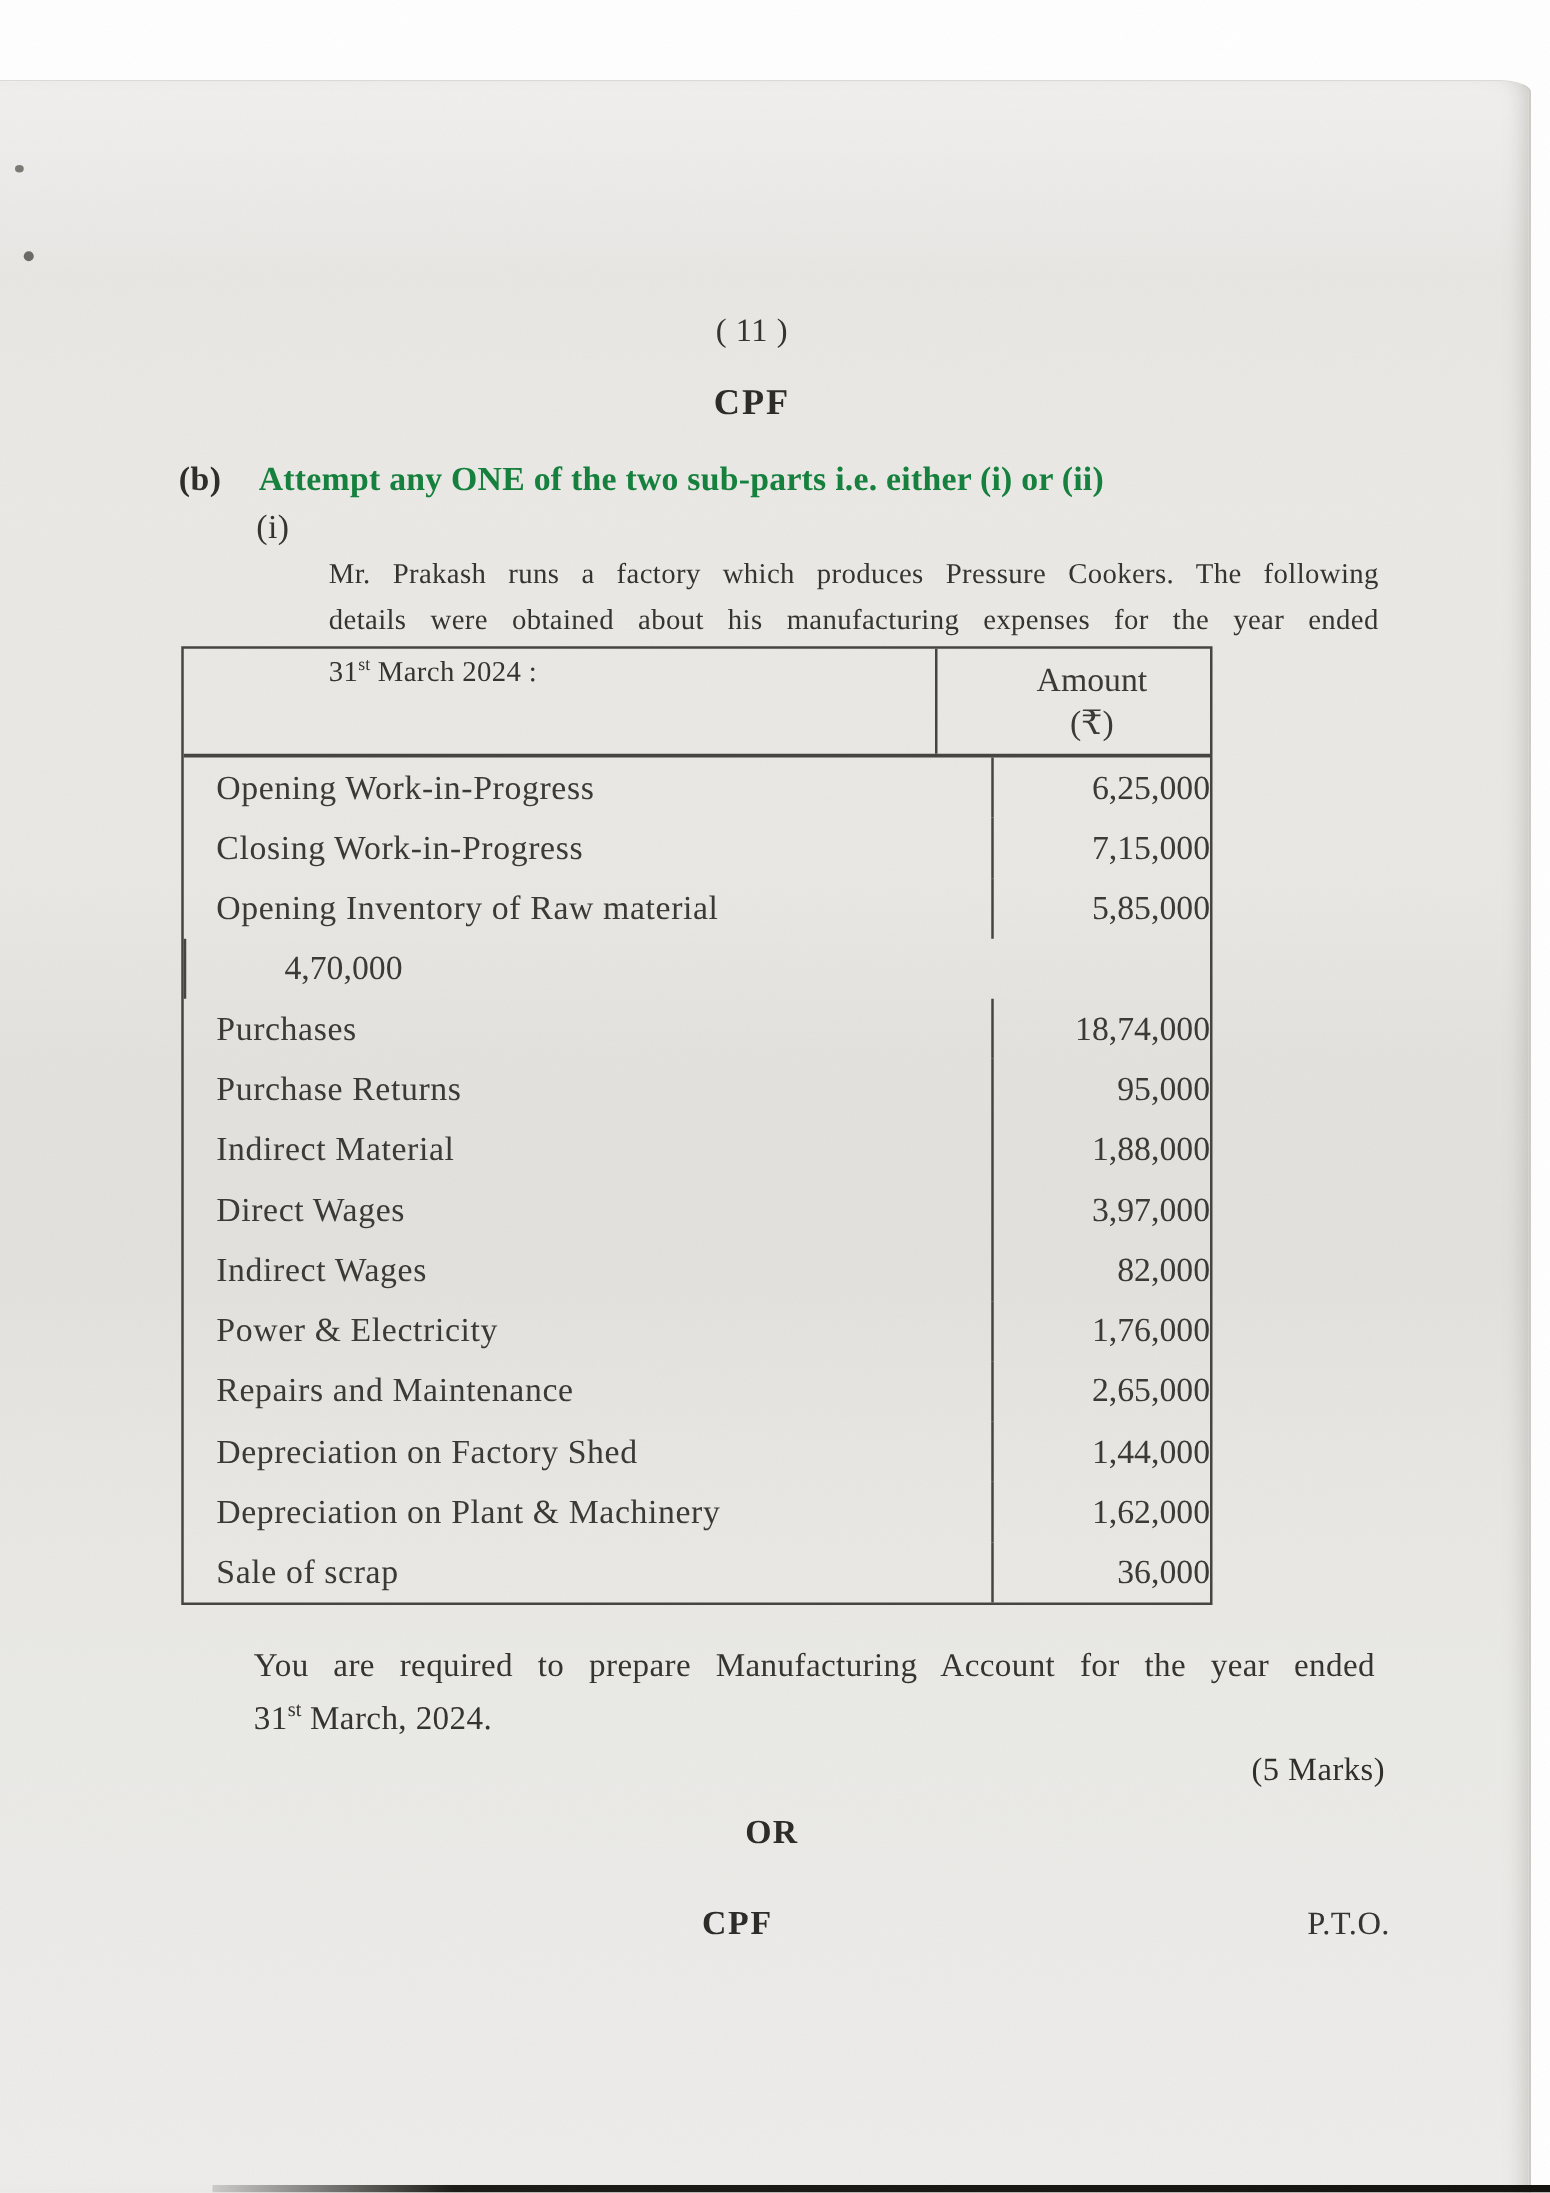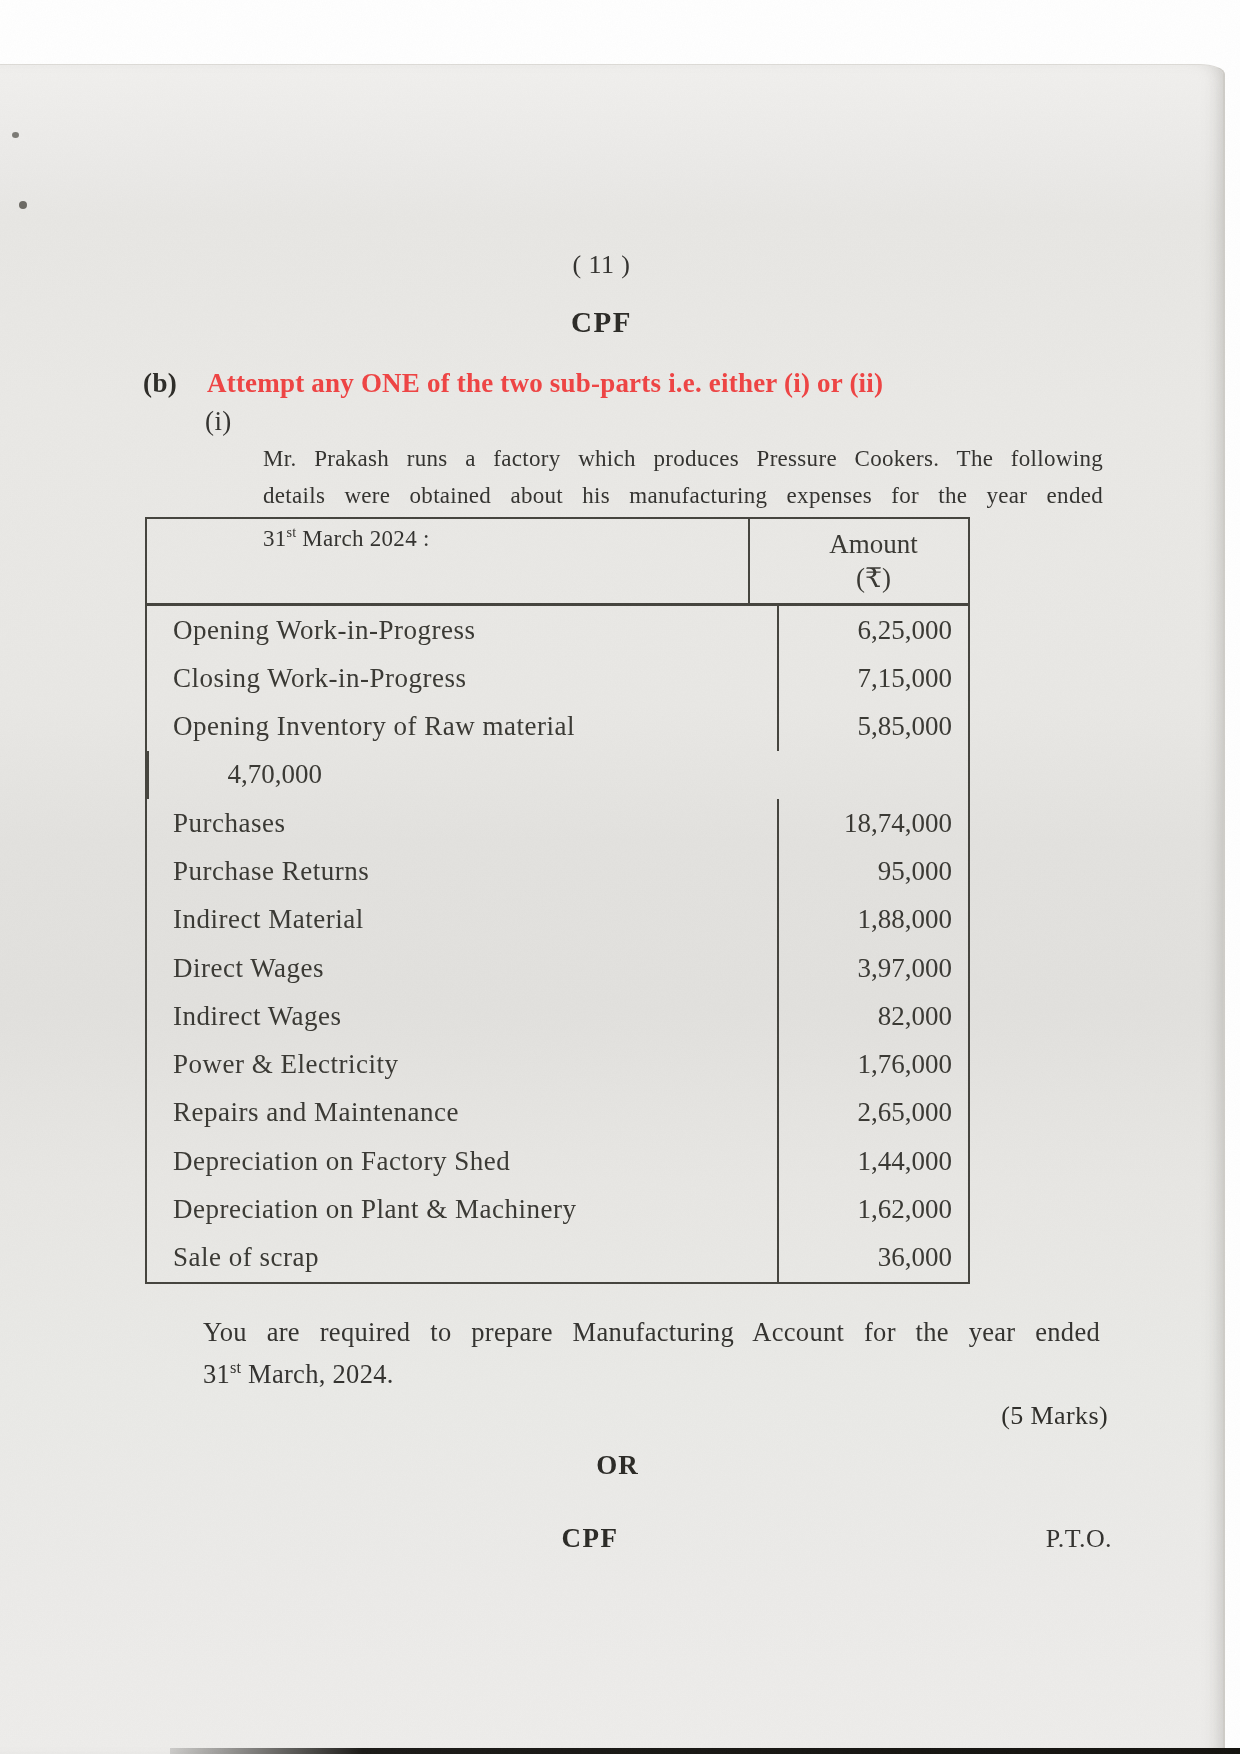--- a/index.html
+++ b/index.html
@@ -42,21 +42,21 @@
     position: absolute; left: 170px; bottom: 0; width: 1070px; height: 6px;
     background: linear-gradient(90deg, rgba(20,20,18,0.15), #1c1b18 18%, #14130f);
   }
 
   .txt { position: absolute; white-space: nowrap; letter-spacing: 0.4px; }
 
   .page-number { left: 0; width: 1203px; top: 250px; text-align: center; font-size: 26px; }
   .header-code { left: 0; width: 1203px; top: 306px; text-align: center; font-size: 29px; font-weight: bold; letter-spacing: 1.5px; color: #2c2b27; }
 
   .part-label { left: 143px; top: 368px; font-size: 27px; font-weight: bold; color: #2e2d29; }
-  .part-heading { left: 207px; top: 368px; font-size: 27px; font-weight: bold; color: #ef4444; letter-spacing: 0.2px; }
+  .part-heading { left: 207px; top: 368px; font-size: 27px; font-weight: bold; color: #15803d; letter-spacing: 0.2px; }
 
   .sub-label { left: 205px; top: 406px; font-size: 27px; }
 
   .intro {
     position: absolute; left: 263px; top: 405px; width: 840px;
     font-size: 23px; line-height: 36.5px; letter-spacing: 0.3px; margin-top: 36px;
   }
   .jline { text-align: justify; text-align-last: justify; }
   .nline { text-align: left; }
   sup.ord { font-size: 0.62em; vertical-align: super; letter-spacing: 0; }
@@ -73,21 +73,21 @@
   .trow { display: flex; height: calc(676px / 14); align-items: center; }
   .tlabel-head { flex: 1; }
   .tamount-head {
     width: 189px; border-left: 2px solid #45443e;
     display: flex; flex-direction: column; align-items: center; justify-content: center;
     line-height: 34px;
     padding-left: 29px;
   }
   .tlabel { flex: 1; padding-left: 26px; letter-spacing: 0.5px; }
   .tamount {
-    width: 173px; padding-right: 16px; border-left: 2px solid #45443e;
+    width: 173px; border-left: 2px solid #45443e;
     text-align: right; align-self: stretch; display: flex; align-items: center; justify-content: flex-end;
   }
   .rupee { font-family: "Liberation Serif", "DejaVu Serif", "DejaVu Sans", serif; }
 
   .closing {
     position: absolute; left: 203px; top: 1315px; width: 897px;
     font-size: 26.5px; line-height: 35px; letter-spacing: 0.3px;
   }
   .marks { left: 0; width: 1108px; top: 1401px; text-align: right; font-size: 26px; color: #2f2e2a; }
   .or-divider { left: 0; width: 1235px; top: 1450px; text-align: center; font-size: 27px; font-weight: bold; letter-spacing: 1px; color: #2c2b27; }

